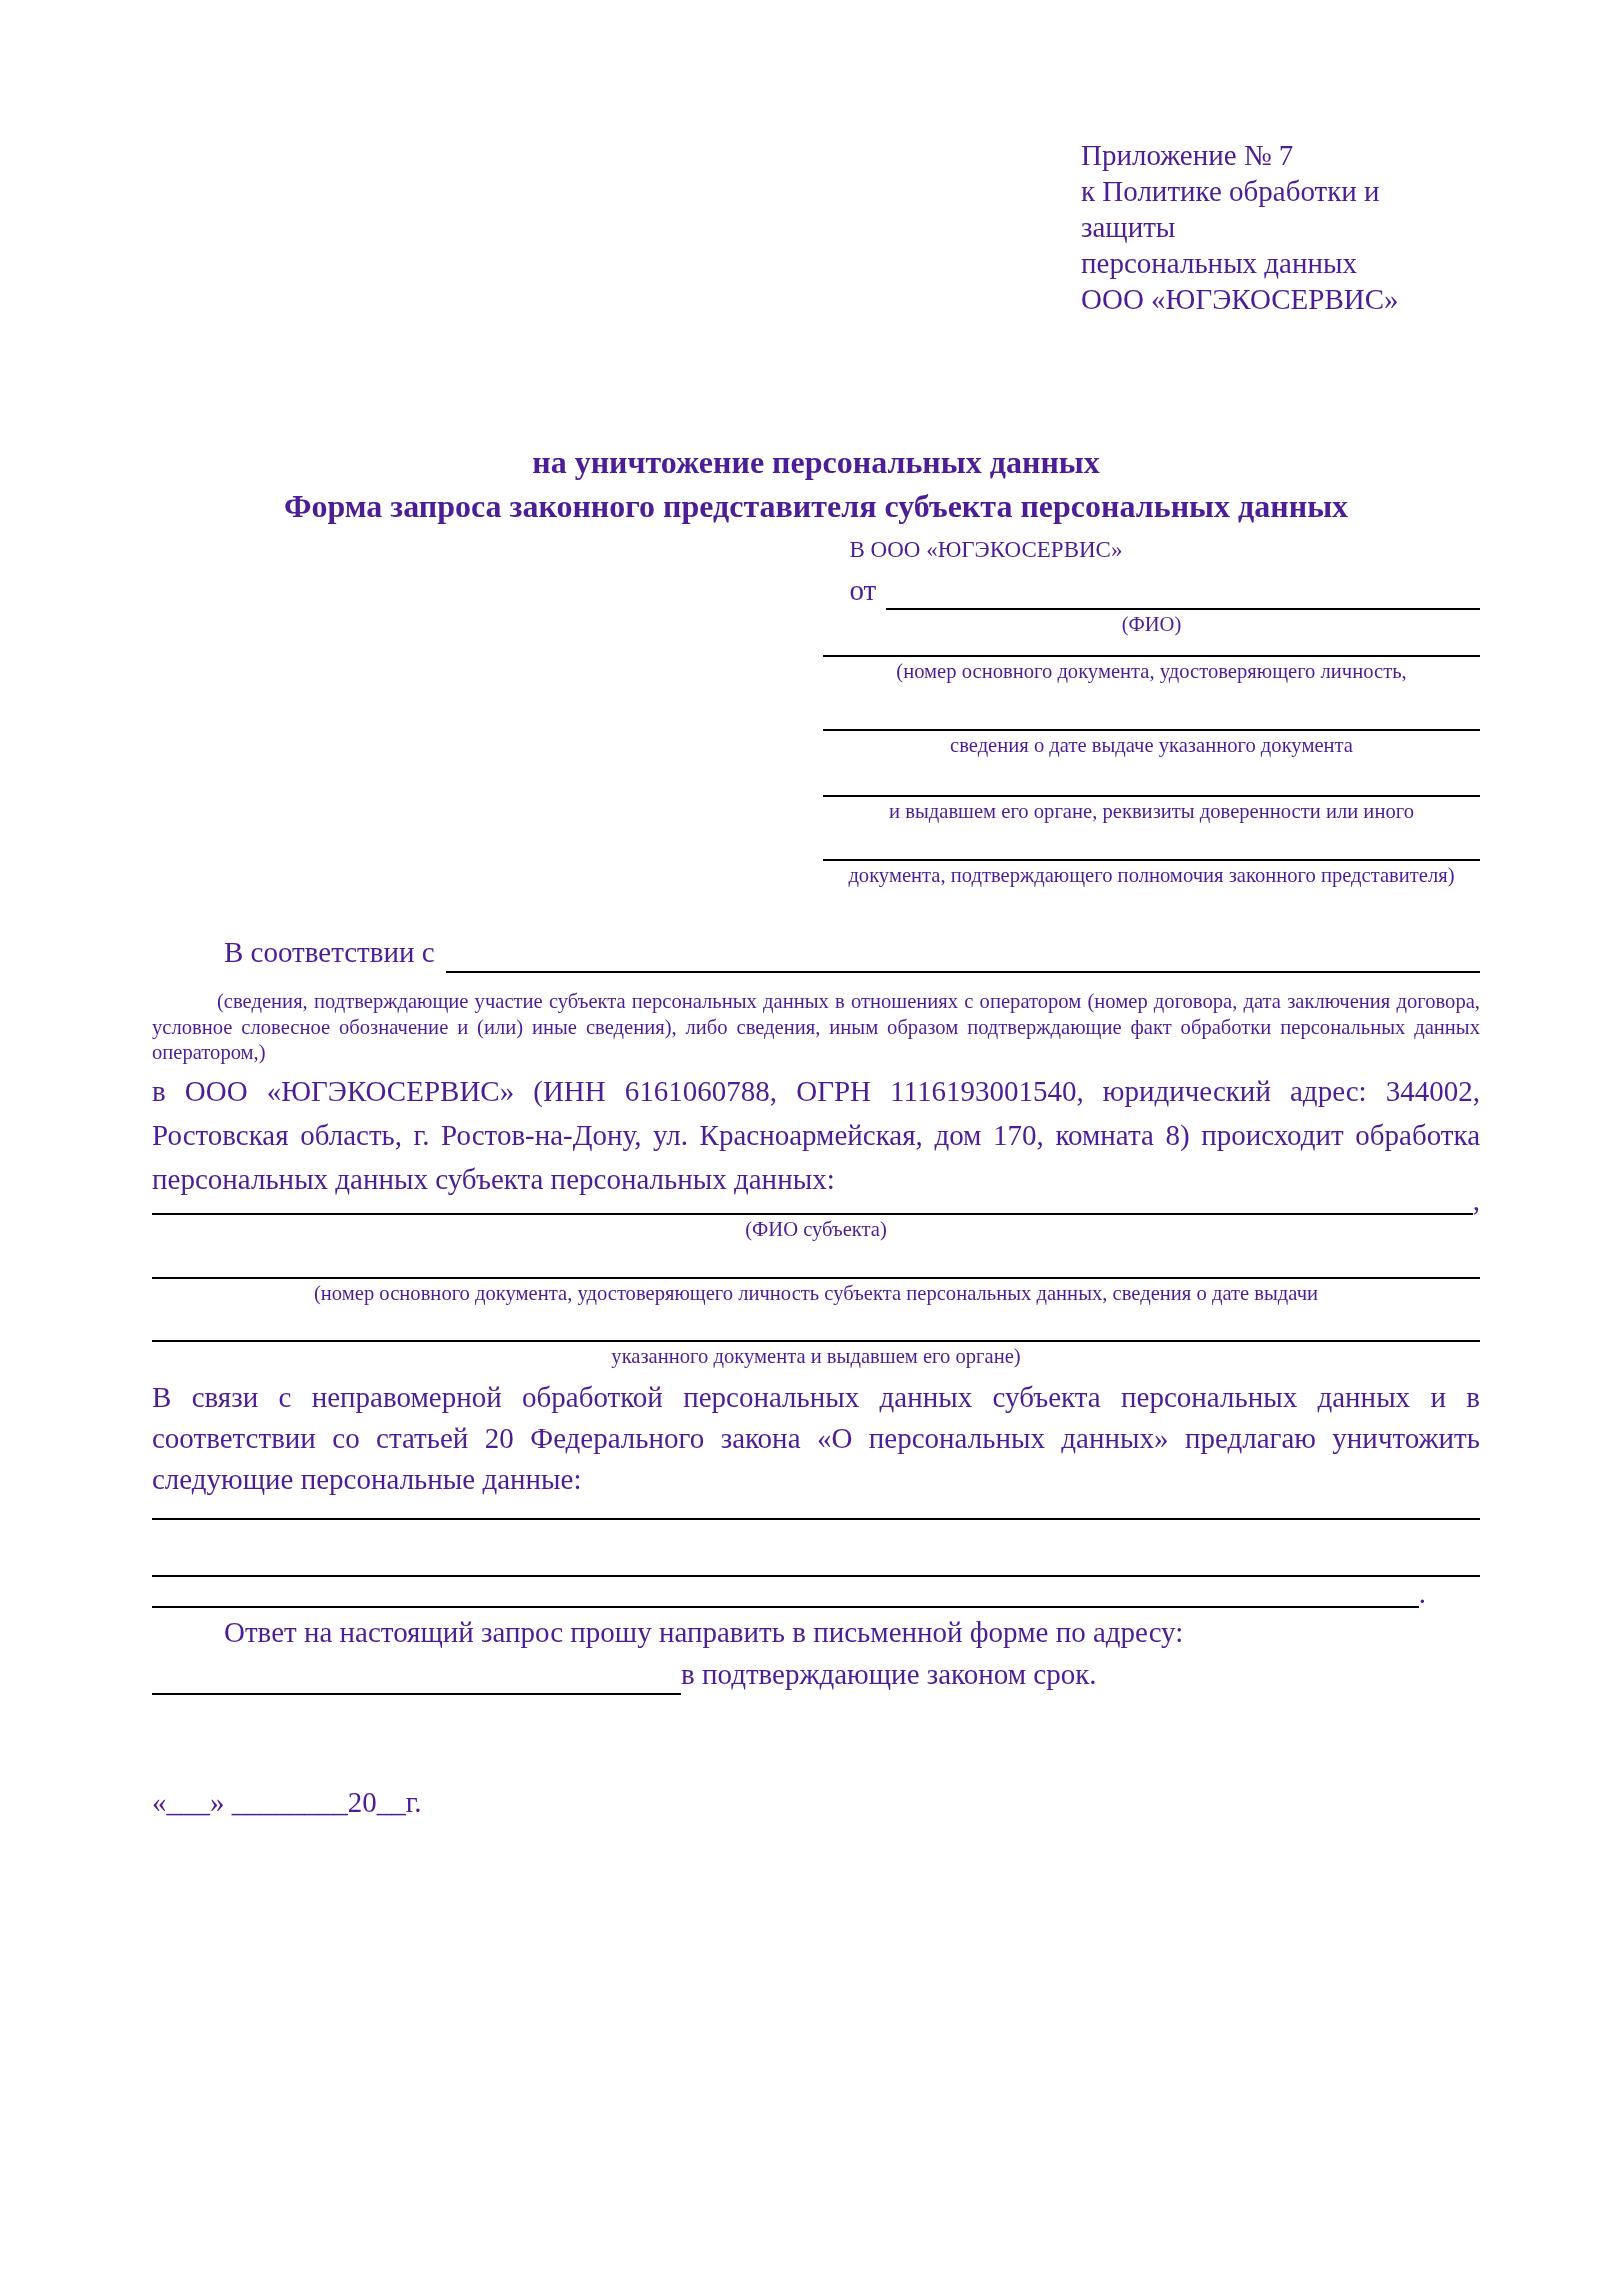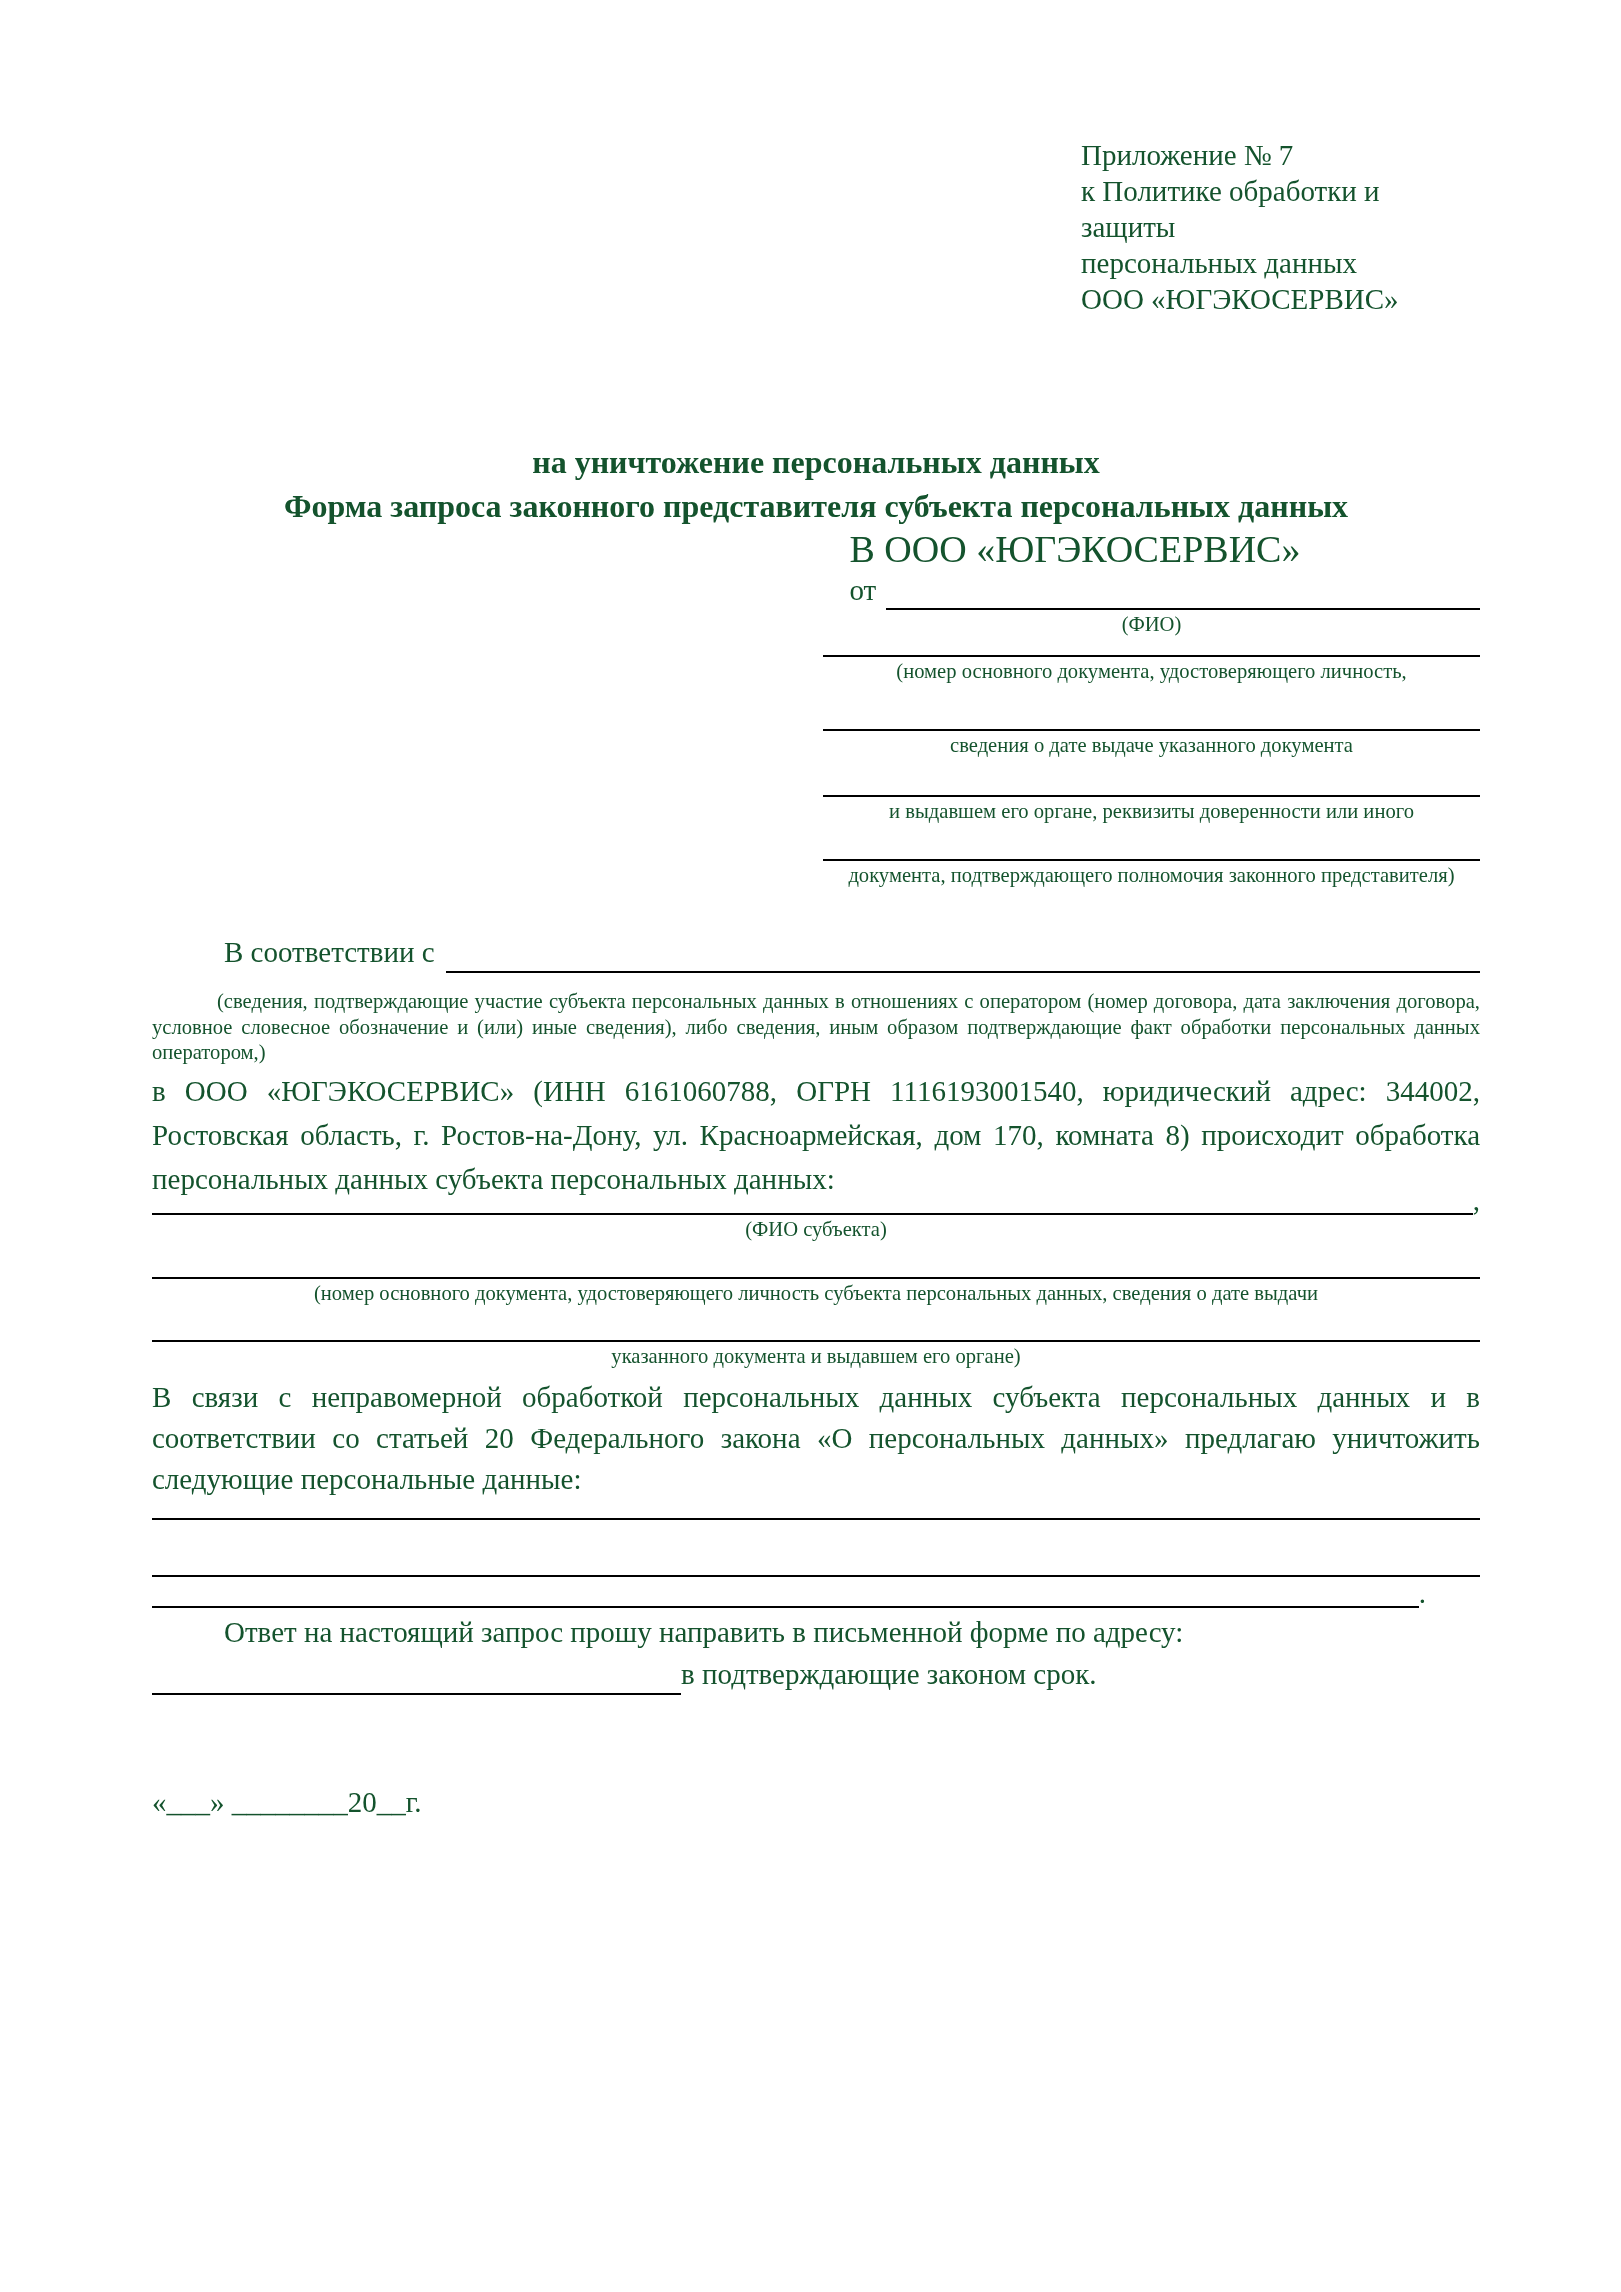--- a/index.html
+++ b/index.html
@@ -1,25 +1,25 @@
 <!DOCTYPE html>
 <html><head>
 <meta charset="utf-8">
 <style>
   html,body{margin:0;padding:0;background:#ffffff;}
   .page{position:relative;width:1621px;height:2293px;background:#ffffff;
-        font-family:"Liberation Serif","DejaVu Serif",serif;color:#14532d;overflow:hidden;}
+        font-family:"Liberation Serif","DejaVu Serif",serif;color:#4c1d95;overflow:hidden;}
   .content{position:absolute;left:152px;top:0;width:1328px;}
 
   .appendix{margin-top:137px;padding-left:929px;font-size:29px;line-height:36px;}
 
   .doc-title{margin:123px 0 0 0;text-align:center;font-weight:bold;font-size:32px;line-height:44px;}
 
   .addressee{margin-left:671px;}
-  .addressee .to{padding-left:26.5px;font-size:38px;line-height:43px;}
+  .addressee .to{padding-left:26.5px;font-size:23px;line-height:43px;}
   .from-row{display:flex;padding-left:26.5px;font-size:29px;line-height:39px;}
   .from-row .fill-line{margin-left:9.8px;}
 
   .fill-line{flex:1 1 auto;border-bottom:2px solid #000;}
   .blank-line{border-bottom:2px solid #000;}
   .caption{font-size:20.6px;line-height:25.5px;text-align:center;margin-top:2px;}
 
   .g1{height:17.6px;} .g2{height:44px;} .g3{height:37px;} .g4{height:34px;}
 
   .accordance-row{display:flex;margin-top:44px;padding-left:72px;font-size:29px;line-height:41px;}

